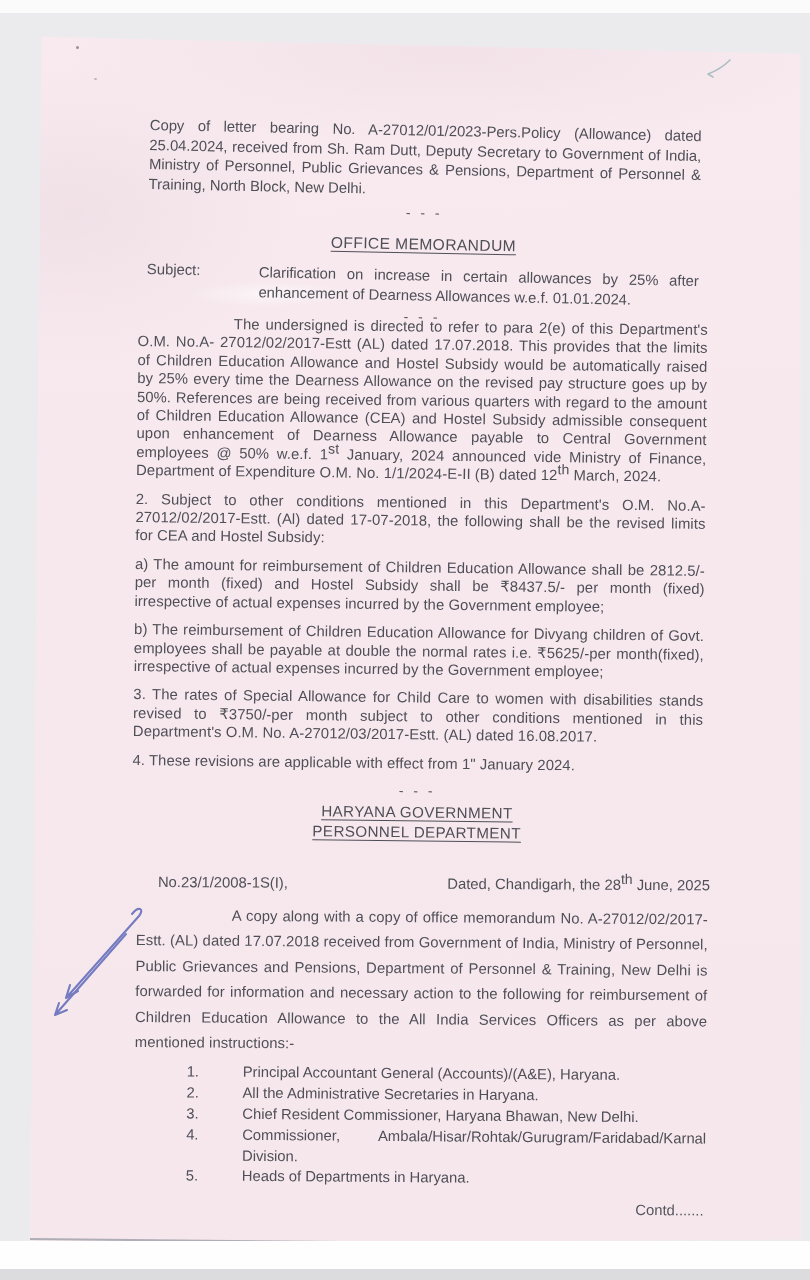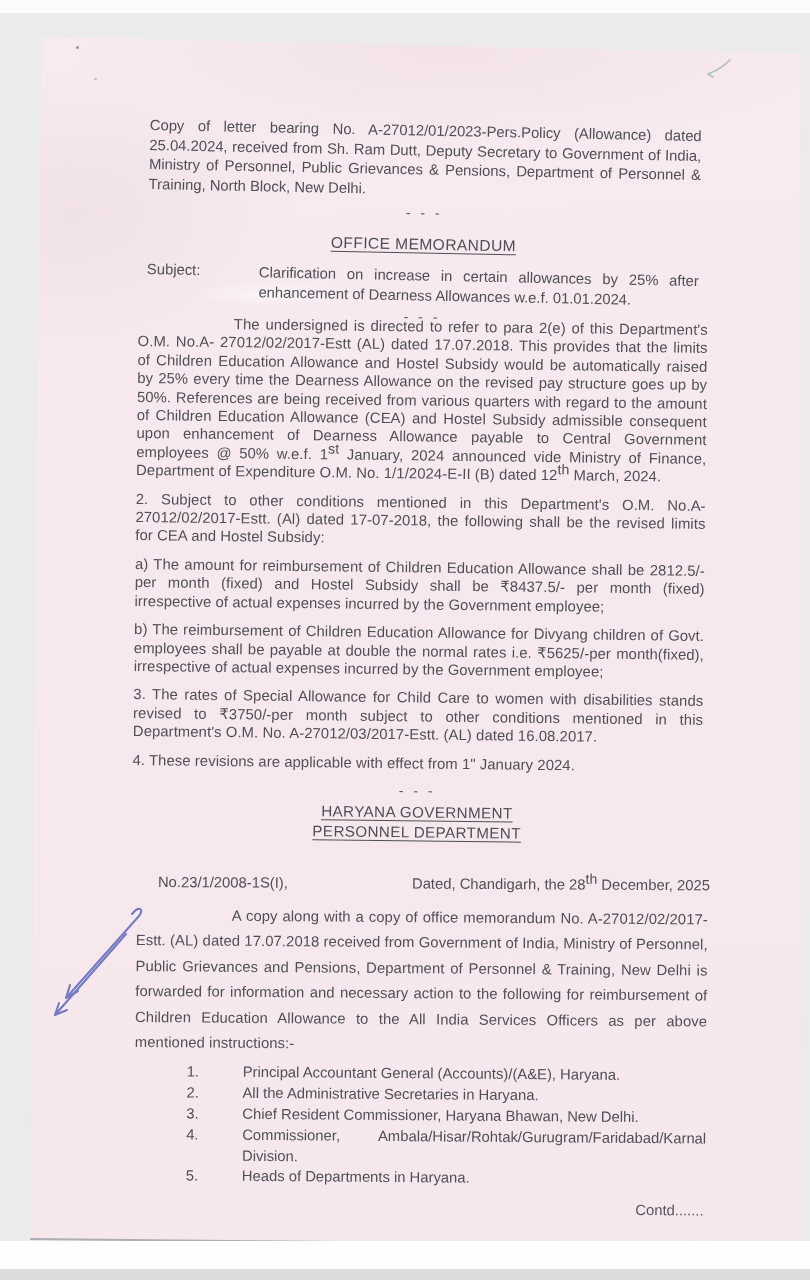--- a/index.html
+++ b/index.html
@@ -120,21 +120,21 @@
     <p class="body-text">4. These revisions are applicable with effect from 1" January 2024.</p>
     <div class="divider">- - -</div>
     <div class="gov-heading">
       <div><span>HARYANA GOVERNMENT</span></div>
       <div><span>PERSONNEL DEPARTMENT</span></div>
     </div>
   </div>
 
   <div id="sec-ref" class="sec">
     <span>No.23/1/2008-1S(I),</span>
-    <span><span>Dated, Chandigarh, the 28</span><sup class="sp">th</sup><span> December, 2025</span></span>
+    <span><span>Dated, Chandigarh, the 28</span><sup class="sp">th</sup><span> June, 2025</span></span>
   </div>
 
   <div id="sec-lower" class="sec">
     <p class="forward-para">A copy along with a copy of office memorandum No. A-27012/02/2017-Estt. (AL) dated 17.07.2018 received from Government of India, Ministry of Personnel, Public Grievances and Pensions, Department of Personnel &amp; Training, New Delhi is forwarded for information and necessary action to the following for reimbursement of Children Education Allowance to the All India Services Officers as per above mentioned instructions:-</p>
     <div class="recipients">
       <div class="recipient">
         <span class="rec-num">1.</span>
         <span class="rec-text"><span class="rec-line">Principal Accountant General (Accounts)/(A&amp;E), Haryana.</span></span>
       </div>
       <div class="recipient">

